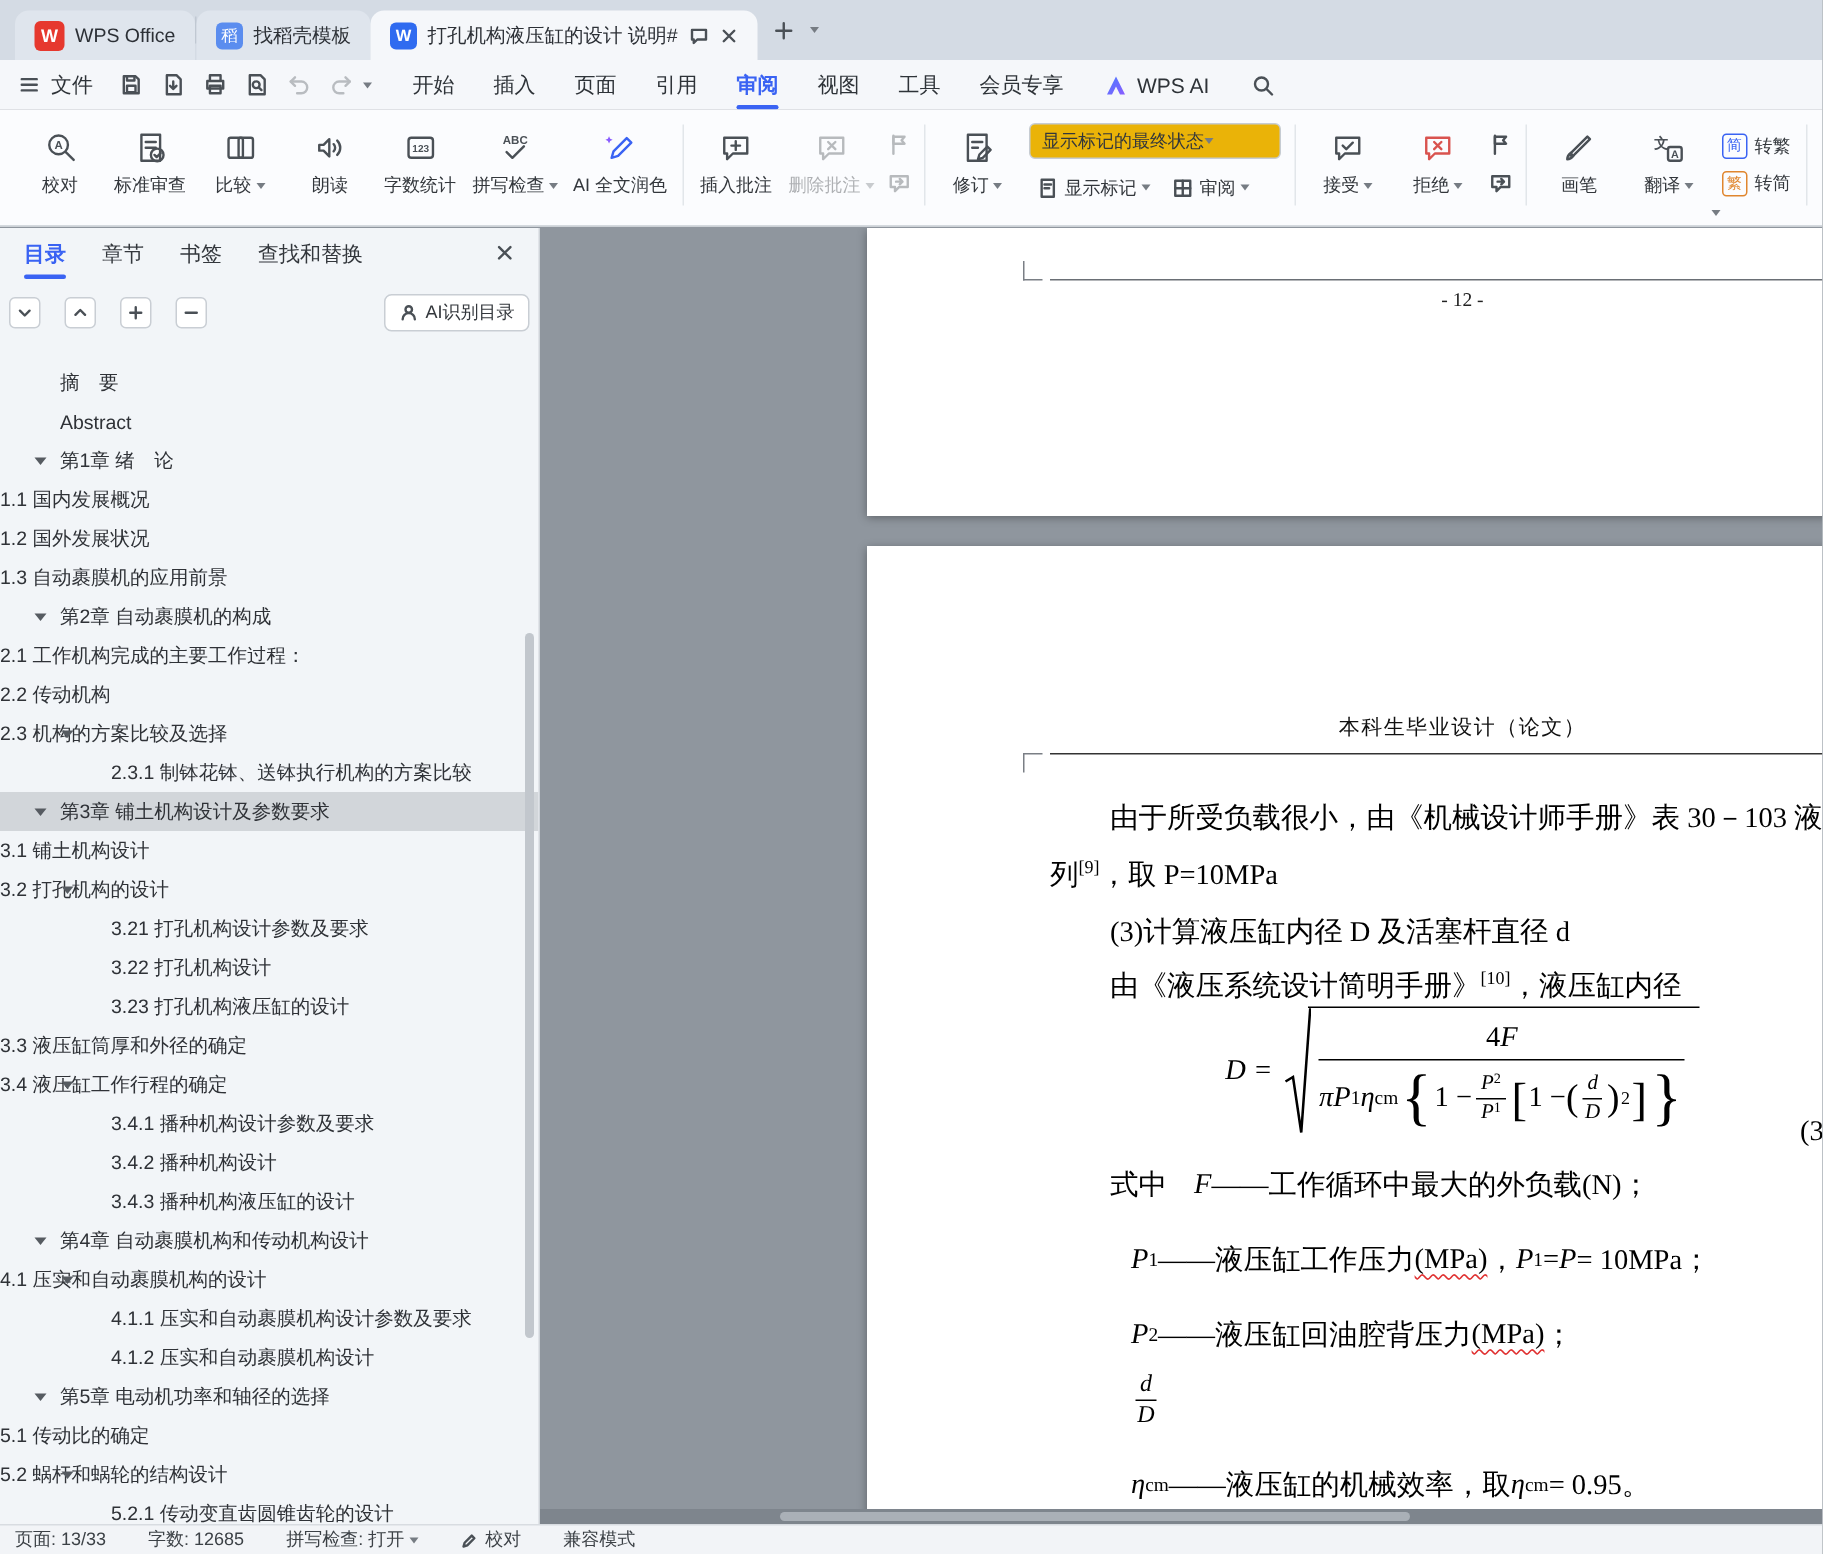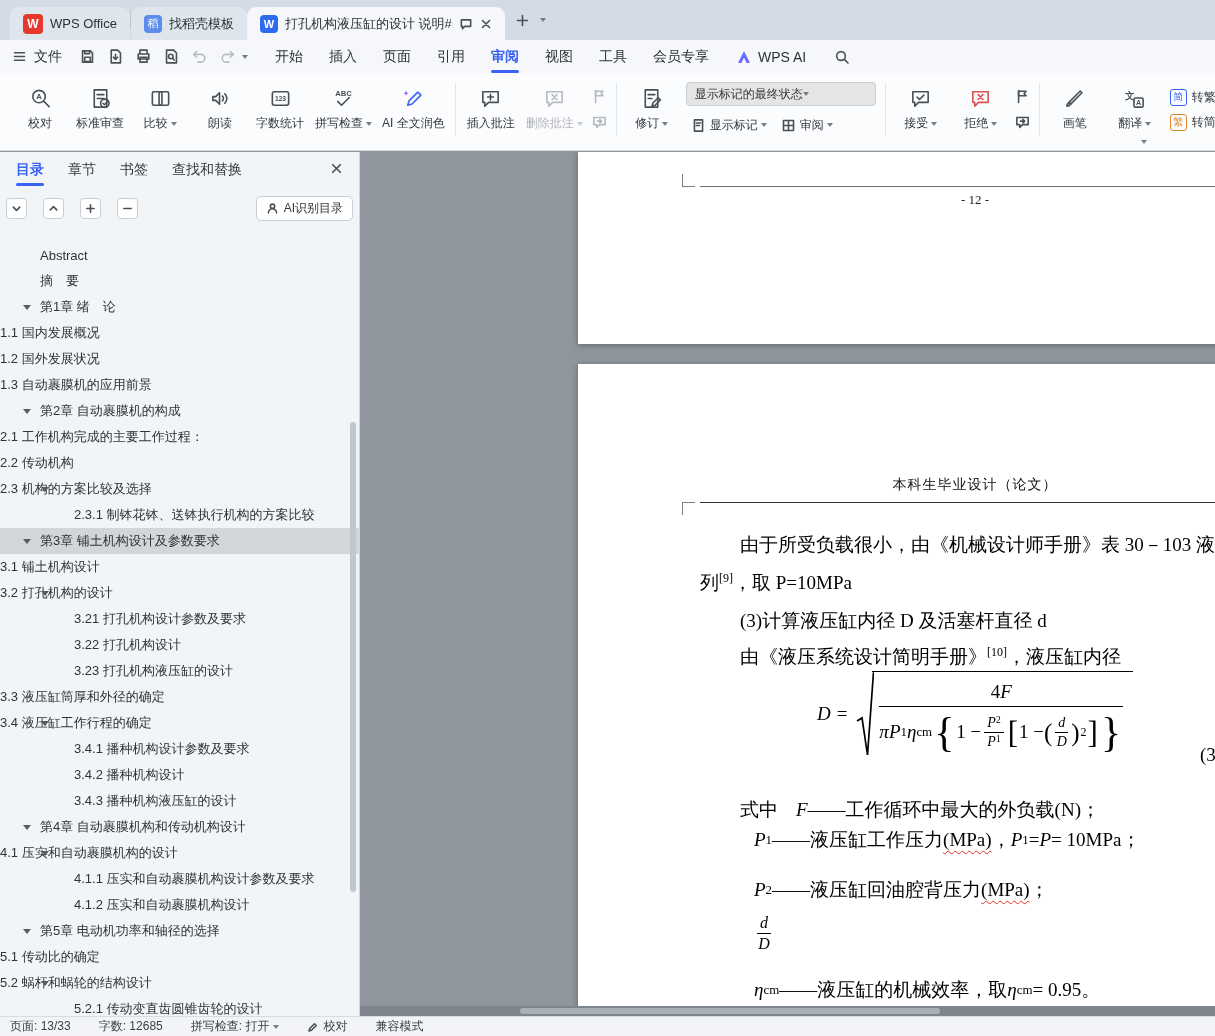--- a/index.html
+++ b/index.html
@@ -30,21 +30,21 @@
   .wpsai-item{display:flex;align-items:center;gap:6px;padding:0 14px;height:100%;}
   .menu-search{padding:0 14px;height:100%;display:flex;align-items:center;}
 
   
   .ribbon{position:absolute;left:0;top:73px;right:0;height:78px;background:#fbfcfe;border-bottom:1px solid #d4d9de;display:flex;align-items:center;padding:2px 8px 6px 10px;box-sizing:border-box;}
   .rb{min-width:50px;padding:0 5px;height:64px;display:flex;flex-direction:column;align-items:center;justify-content:center;gap:5px;font-size:12px;color:#33373c;border-radius:4px;flex:none;}
   .rb .lbl,.mini-lbl{display:flex;align-items:center;gap:3px;white-space:nowrap;}
   .vdiv{width:1px;height:54px;background:#e2e6ea;margin:0 5px;flex:none;}
   .disabled{opacity:.38;}
   .rev-col{display:flex;flex-direction:column;gap:7px;margin:0 4px;flex:none;}
-  .select{width:190px;height:24px;border:1px solid #c6ccd3;border-radius:4px;background:#e5e5e5;display:flex;align-items:center;padding:0 8px;font-size:12px;color:#33373c;box-sizing:border-box;}
+  .select{width:168px;height:24px;border:1px solid #c6ccd3;border-radius:4px;background:#eab308;display:flex;align-items:center;padding:0 8px;font-size:12px;color:#33373c;box-sizing:border-box;}
   .mini-row{display:flex;gap:4px;}
   .mini-btn{height:24px;display:flex;align-items:center;gap:4px;font-size:12px;color:#33373c;padding:0 5px;border-radius:4px;white-space:nowrap;justify-content:space-between;}
   .pair-col{display:flex;flex-direction:column;gap:9px;margin:0 3px;align-items:center;flex:none;}
   .cn-col{display:flex;flex-direction:column;gap:8px;margin:0 5px;flex:none;font-size:12px;color:#33373c;}
   .cn-row{display:flex;align-items:center;gap:5px;white-space:nowrap;}
   .cn-ic{width:15px;height:15px;border:1px solid #3a63f3;color:#3a63f3;border-radius:3px;font-size:10px;display:flex;align-items:center;justify-content:center;}
   .cn-ic.fan{border-color:#e0862e;color:#e0862e;}
   .ribbon-collapse{position:absolute;right:68px;top:140px;}
   .ic *{vector-effect:non-scaling-stroke;}
   svg.ic{color:#4a5056;display:block;}
@@ -493,24 +493,24 @@
       <button class="ai-btn">
         <svg class="ic" width="13" height="13" viewBox="0 0 24 24">
             <circle class="st" cx="12" cy="8" r="4"></circle>
             <path class="st" d="M4.5 20a7.5 7.5 0 0 1 15 0"></path>
           </svg>
         <span>AI识别目录</span>
       </button>
     </div>
     <div class="toc">
         <div class="toc-item lvl1">
+          <span class="toc-label">摘　要</span>
+        </div>
+        <div class="toc-item lvl1">
           <span class="toc-label">Abstract</span>
-        </div>
-        <div class="toc-item lvl1">
-          <span class="toc-label">摘　要</span>
         </div>
         <div class="toc-item lvl1">
           <span class="toc-arrow"></span>
           <span class="toc-label">第1章 绪　论</span>
         </div>
         <div class="toc-item lvl2">
           <span class="toc-label">1.1 国内发展概况</span>
         </div>
         <div class="toc-item lvl2">
           <span class="toc-label">1.2 国外发展状况</span>
@@ -660,21 +660,21 @@
                   <sup class="f-sup">2</sup>
                 <span class="brack">]</span>
                 <span class="brace">}</span>
               </span>
             </span>
           </span>
         </span>
         <span class="eqno">(3</span>
       </div>
 
-      <div class="def" style="left:162px;top:408px;margin-top:20px;">
+      <div class="def" style="left:162px;top:408px;">
         <span>式中</span>
           <span class="gap18"></span>
         <span class="mi">F</span>
           <span>——工作循环中最大的外负载(N)；</span>
       </div>
       <div class="def" style="left:176px;top:458px;">
         <span class="mi">P</span>
           <sub>1</sub>
         <span>——液压缸工作压力</span>
           <span class="spell">(MPa)</span>

